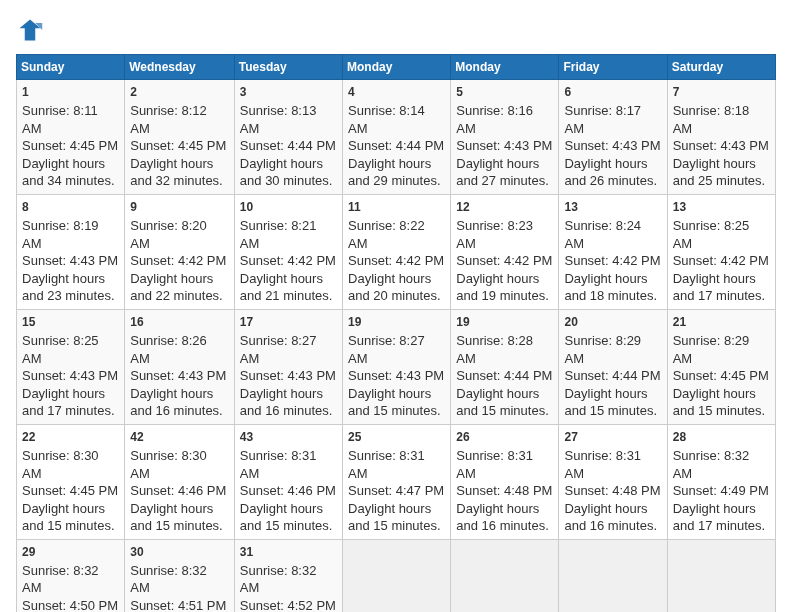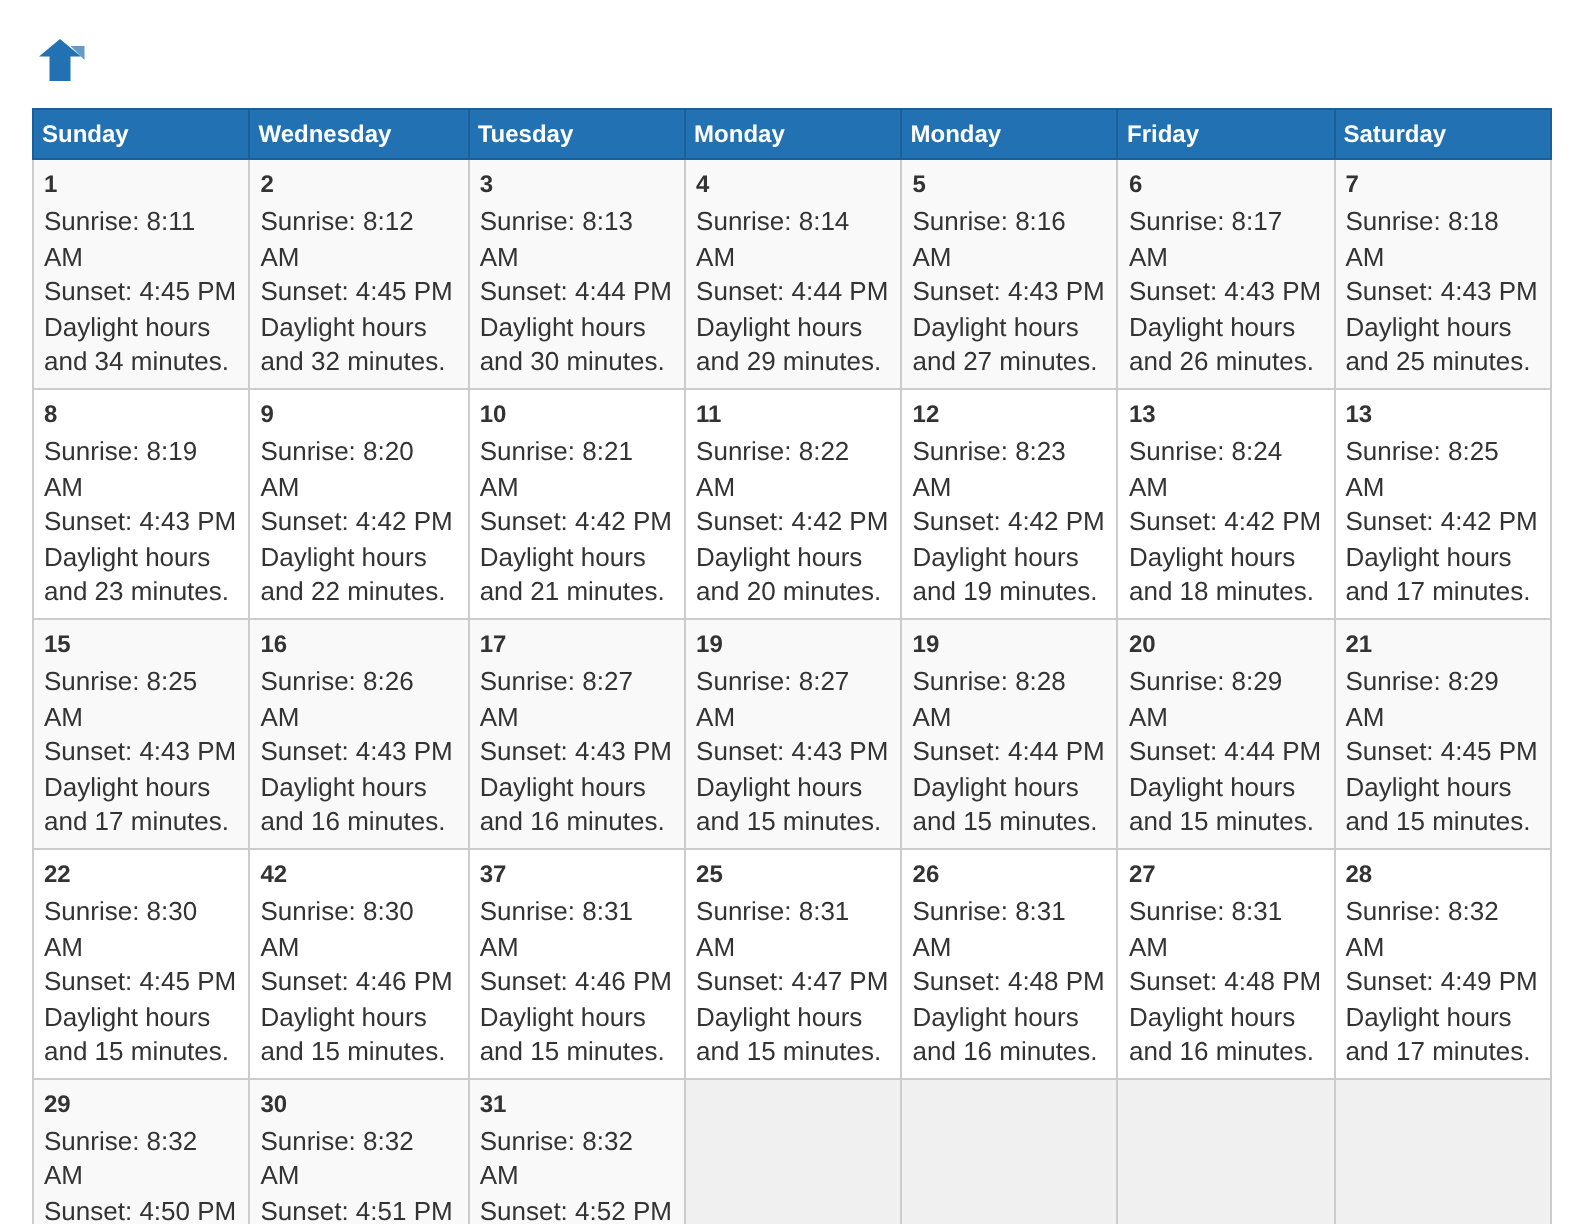--- a/index.html
+++ b/index.html
@@ -141,21 +141,21 @@
           <td><span class="day-num">16</span><span class="day-info">Sunrise: 8:26 AM<br>Sunset: 4:43 PM<br>Daylight hours<br>and 16 minutes.</span></td>
           <td><span class="day-num">17</span><span class="day-info">Sunrise: 8:27 AM<br>Sunset: 4:43 PM<br>Daylight hours<br>and 16 minutes.</span></td>
           <td><span class="day-num">19</span><span class="day-info">Sunrise: 8:27 AM<br>Sunset: 4:43 PM<br>Daylight hours<br>and 15 minutes.</span></td>
           <td><span class="day-num">19</span><span class="day-info">Sunrise: 8:28 AM<br>Sunset: 4:44 PM<br>Daylight hours<br>and 15 minutes.</span></td>
           <td><span class="day-num">20</span><span class="day-info">Sunrise: 8:29 AM<br>Sunset: 4:44 PM<br>Daylight hours<br>and 15 minutes.</span></td>
           <td><span class="day-num">21</span><span class="day-info">Sunrise: 8:29 AM<br>Sunset: 4:45 PM<br>Daylight hours<br>and 15 minutes.</span></td>
         </tr>
         <tr>
           <td><span class="day-num">22</span><span class="day-info">Sunrise: 8:30 AM<br>Sunset: 4:45 PM<br>Daylight hours<br>and 15 minutes.</span></td>
           <td><span class="day-num">42</span><span class="day-info">Sunrise: 8:30 AM<br>Sunset: 4:46 PM<br>Daylight hours<br>and 15 minutes.</span></td>
-          <td><span class="day-num">37</span><span class="day-info">Sunrise: 8:31 AM<br>Sunset: 4:46 PM<br>Daylight hours<br>and 15 minutes.</span></td>
+          <td><span class="day-num">43</span><span class="day-info">Sunrise: 8:31 AM<br>Sunset: 4:46 PM<br>Daylight hours<br>and 15 minutes.</span></td>
           <td><span class="day-num">25</span><span class="day-info">Sunrise: 8:31 AM<br>Sunset: 4:47 PM<br>Daylight hours<br>and 15 minutes.</span></td>
           <td><span class="day-num">26</span><span class="day-info">Sunrise: 8:31 AM<br>Sunset: 4:48 PM<br>Daylight hours<br>and 16 minutes.</span></td>
           <td><span class="day-num">27</span><span class="day-info">Sunrise: 8:31 AM<br>Sunset: 4:48 PM<br>Daylight hours<br>and 16 minutes.</span></td>
           <td><span class="day-num">28</span><span class="day-info">Sunrise: 8:32 AM<br>Sunset: 4:49 PM<br>Daylight hours<br>and 17 minutes.</span></td>
         </tr>
         <tr>
           <td><span class="day-num">29</span><span class="day-info">Sunrise: 8:32 AM<br>Sunset: 4:50 PM<br>Daylight hours<br>and 18 minutes.</span></td>
           <td><span class="day-num">30</span><span class="day-info">Sunrise: 8:32 AM<br>Sunset: 4:51 PM<br>Daylight hours<br>and 18 minutes.</span></td>
           <td><span class="day-num">31</span><span class="day-info">Sunrise: 8:32 AM<br>Sunset: 4:52 PM<br>Daylight hours<br>and 19 minutes.</span></td>
           <td class="empty-cell"></td>

